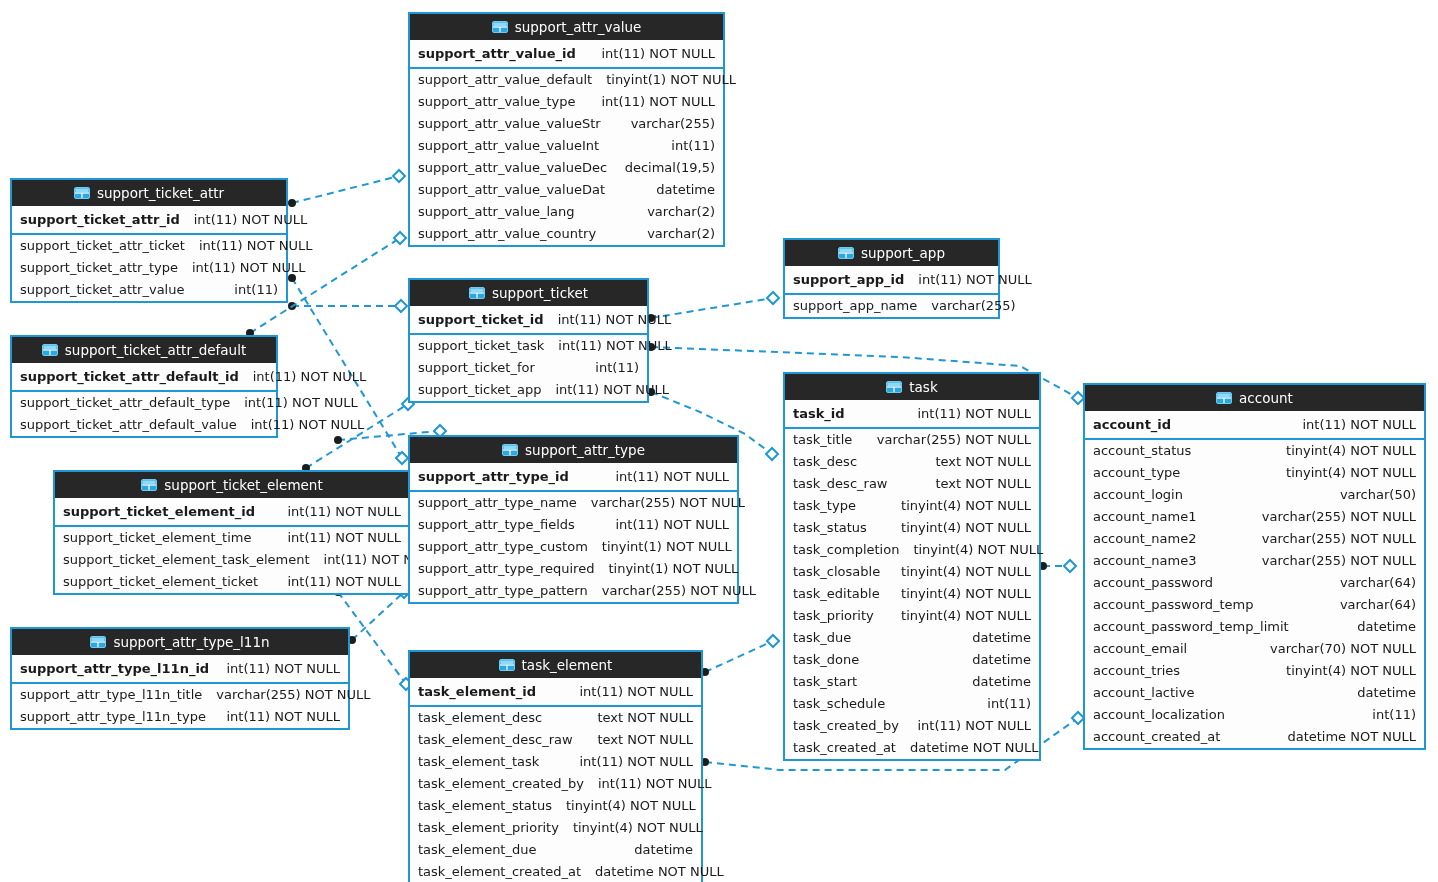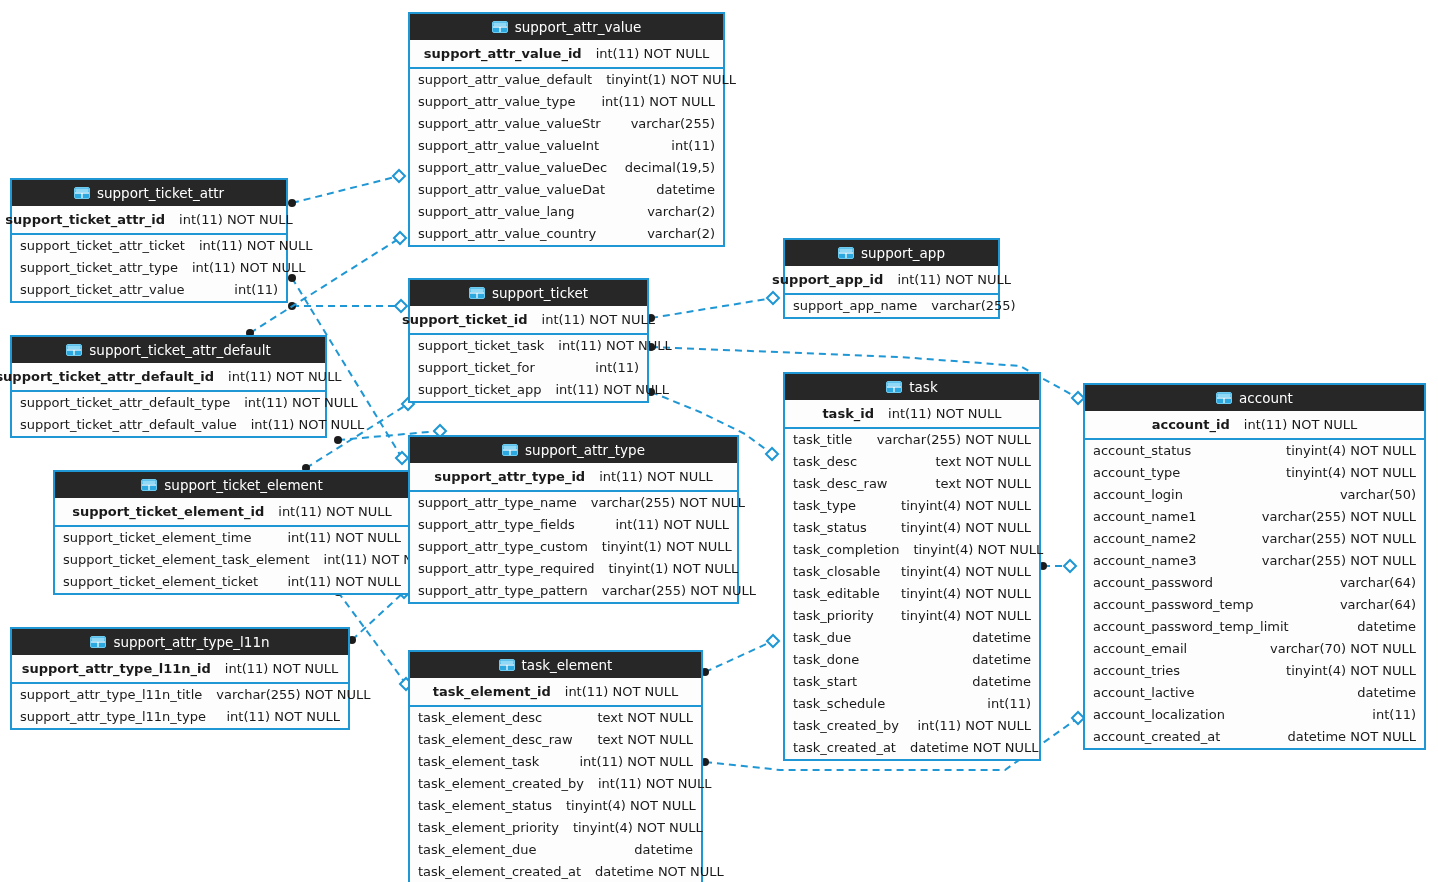--- a/index.html
+++ b/index.html
@@ -16,21 +16,21 @@
     background:#272727;color:#ffffff;height:26px;line-height:26px;
     display:flex;align-items:center;justify-content:center;gap:7px;
     font-size:13.5px;white-space:nowrap;
   }
   .thead svg{flex:0 0 auto;display:block;}
   .trow{
     display:flex;justify-content:space-between;align-items:center;
     height:22px;line-height:22px;padding:0 8px;background:#fdfdfd;
     font-size:13px;color:#1a1a1a;white-space:nowrap;
   }
-  .trow.pk{height:27px;line-height:27px;border-bottom:2px solid #1f97d4;justify-content:center;}
+  .trow.pk{height:27px;line-height:27px;border-bottom:2px solid #1f97d4;}
   .trow.pk .cname{font-weight:bold;}
   .cname{text-align:left;}
   .ctype{text-align:right;margin-left:14px;}
 </style>
 </head>
 <body>
 
 <div id="canvas">
   <svg id="connections" width="1438" height="882" viewBox="0 0 1438 882">
       <path d="M 292 203 L 399 176" fill="none" stroke="#1f97d4" stroke-width="2" stroke-dasharray="7,5"></path>
@@ -147,21 +147,21 @@
       </div>
       <div class="trow">
         <span class="cname">support_ticket_attr_type</span>
         <span class="ctype">int(11) NOT NULL</span>
       </div>
       <div class="trow">
         <span class="cname">support_ticket_attr_value</span>
         <span class="ctype">int(11)</span>
       </div>
     </div>
-    <div class="table" style="left: 10px; top: 335px; width: 317px;">
+    <div class="table" style="left: 10px; top: 335px; width: 268px;">
       <div class="thead">
         <span style="display: inline-flex;">
           <svg width="16" height="12" viewBox="0 0 16 12">
             <rect x="0.5" y="0.5" width="15" height="11" rx="1.5" fill="#2ba8e0" stroke="#6ecbef"></rect>
             <rect x="1.4" y="1.4" width="13.2" height="3.6" rx="0.8" fill="#8fd9f6"></rect>
             <line x1="1" y1="6" x2="15" y2="6" stroke="#ffffff" stroke-width="1.2"></line>
             <line x1="8" y1="6" x2="8" y2="11" stroke="#ffffff" stroke-width="1.2"></line>
           </svg>
         </span>
         <span>support_ticket_attr_default</span>

